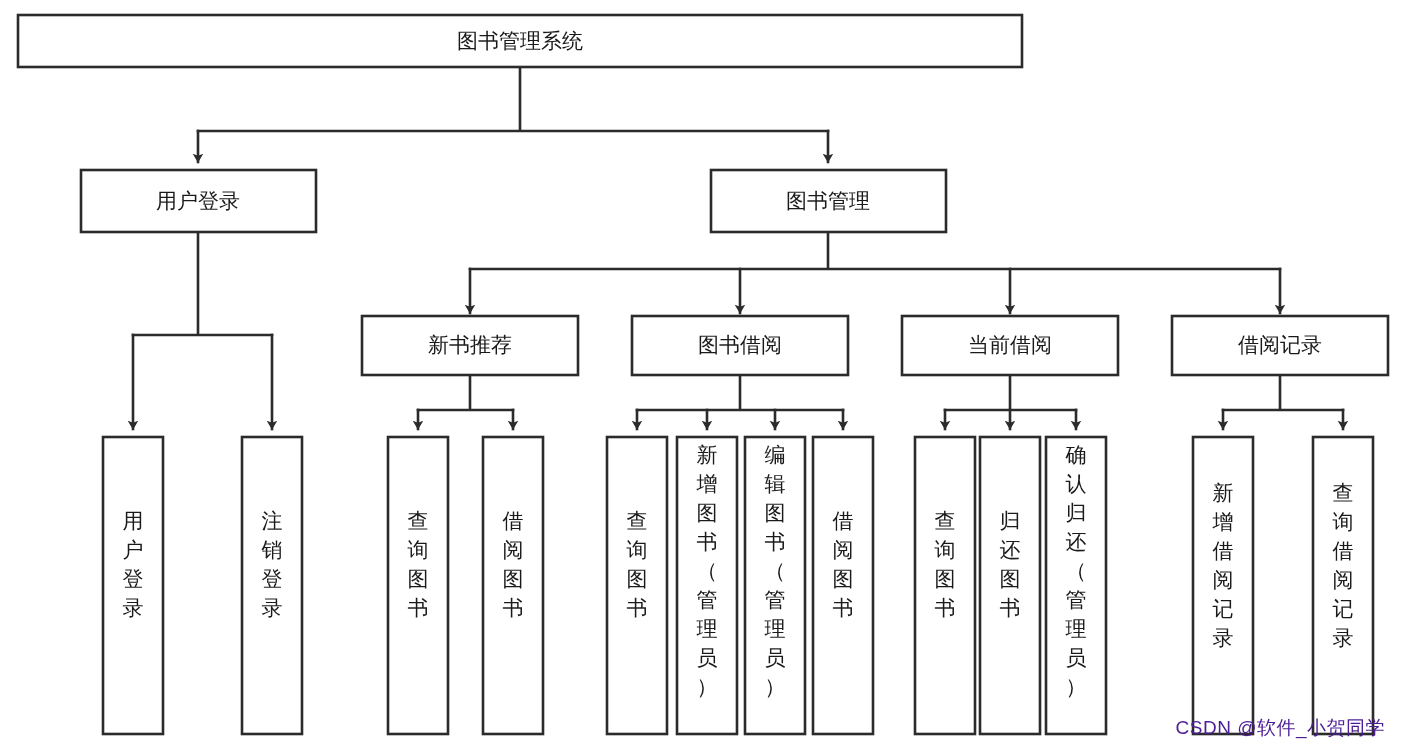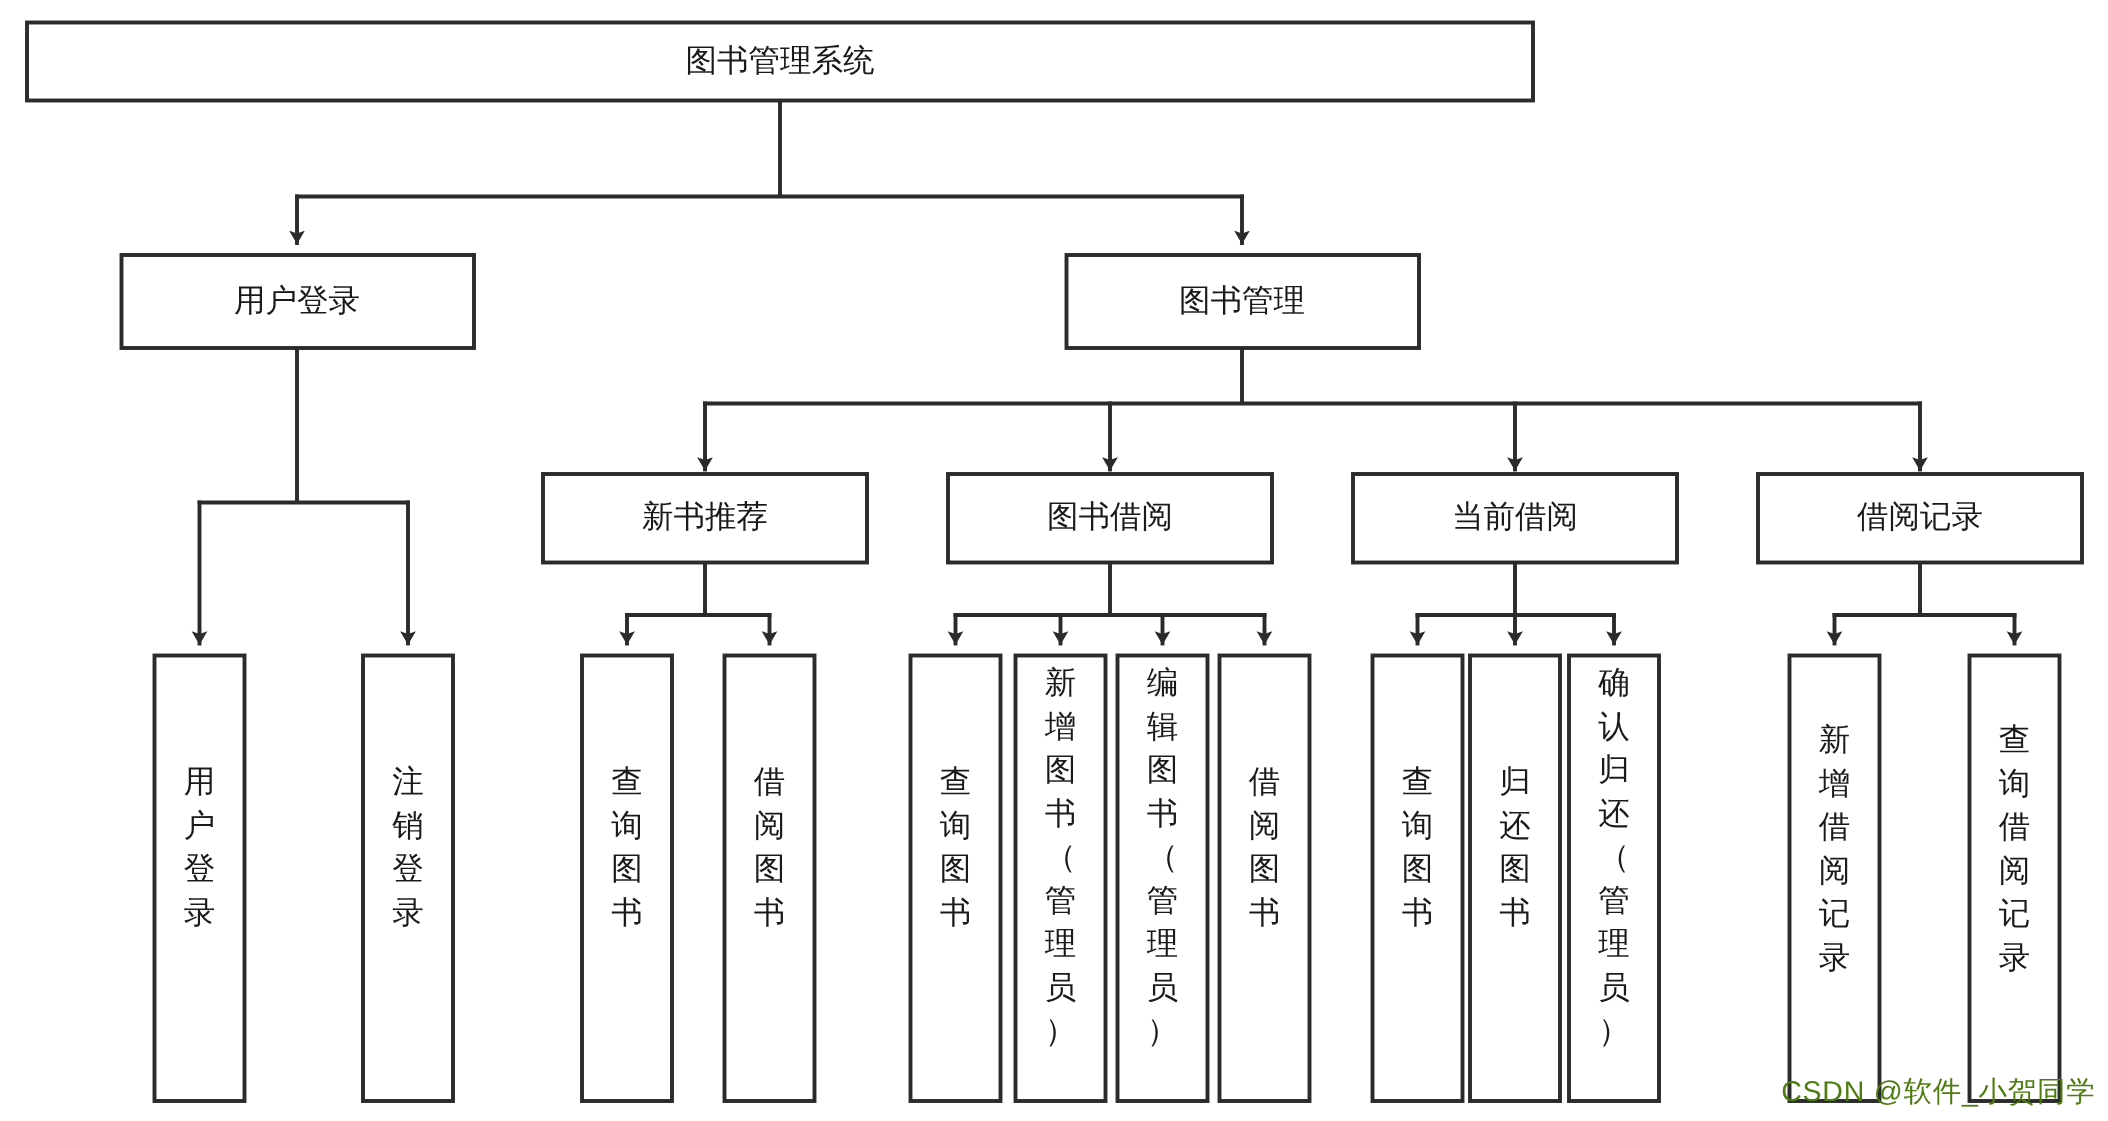--- a/index.html
+++ b/index.html
@@ -49,25 +49,25 @@
     stroke-width: 2.6;
     fill: none;
     stroke-linecap: square;
   }
   .arrow-head {
     fill: #2b2b2b;
     stroke: none;
   }
   .watermark {
     position: absolute;
-    right: 8px;
+    right: 20px;
     bottom: 6px;
     font-family: "Liberation Sans", "DejaVu Sans", sans-serif;
     font-size: 19px;
-    color: #4d7c0f;
+    color: #4c1d95;
     letter-spacing: 0.5px;
     white-space: nowrap;
     pointer-events: none;
   }
 </style>
 </head>
 <body>
 
 <div id="diagram-root">
   <svg class="diagram" viewBox="0 0 1405 747" xmlns="http://www.w3.org/2000/svg">

